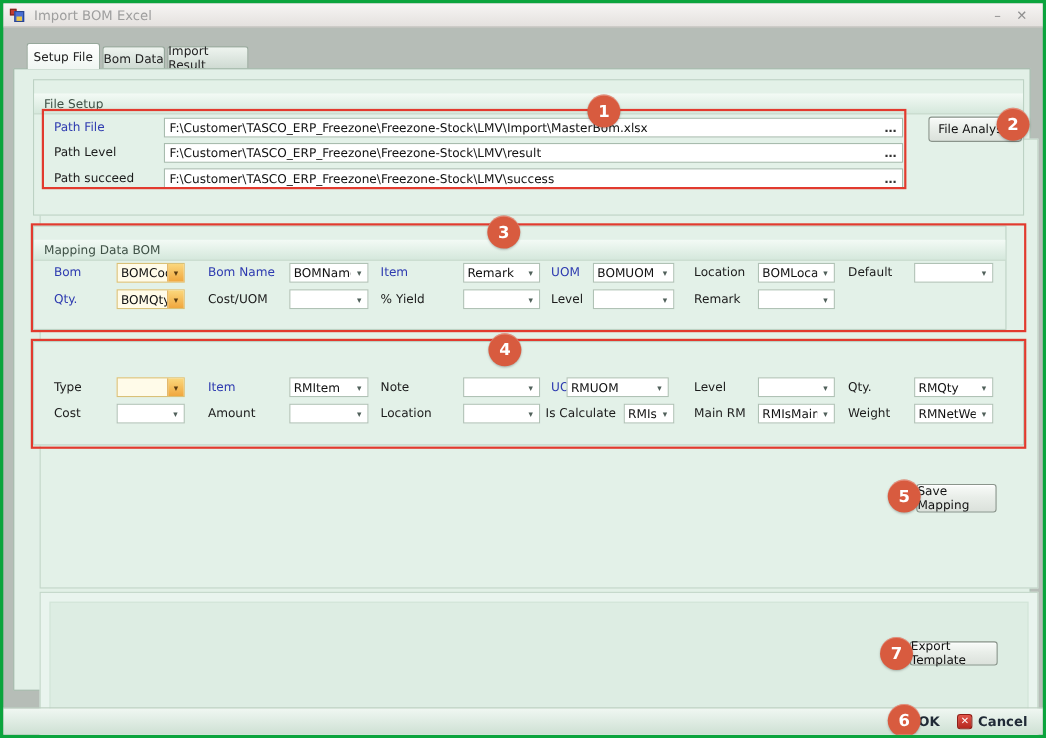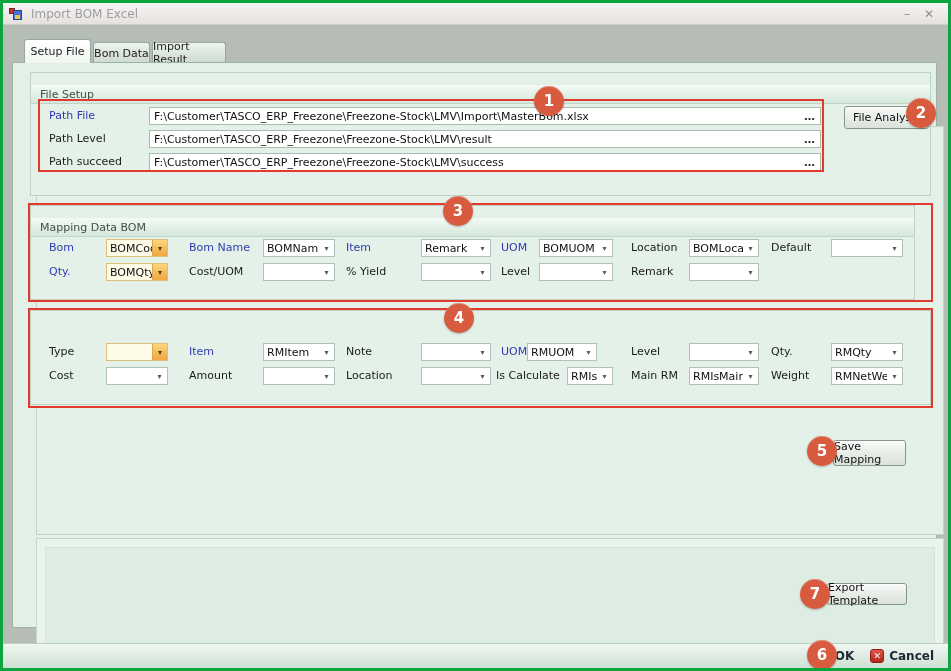--- a/index.html
+++ b/index.html
@@ -211,21 +211,21 @@
     <div class="combo" style="left:232px;top:32px;width:72px">
       <span class="cv">RMItem</span>
       <span class="cb">▾</span>
     </div>
     <span class="lbl" style="left:315px;top:34px">Note</span>
     <div class="combo" style="left:390px;top:32px;width:70px">
       <span class="cv"></span>
       <span class="cb">▾</span>
     </div>
     <span class="lbl blue" style="left:470px;top:34px">UOM</span>
-    <div class="combo" style="left:496px;top:32px;width:70px">
+    <div class="combo" style="left:484px;top:32px;width:93px">
       <span class="cv">RMUOM</span>
       <span class="cb">▾</span>
     </div>
     <span class="lbl" style="left:600px;top:34px">Level</span>
     <div class="combo" style="left:658px;top:32px;width:70px">
       <span class="cv"></span>
       <span class="cb">▾</span>
     </div>
     <span class="lbl" style="left:740px;top:34px">Qty.</span>
     <div class="combo" style="left:800px;top:32px;width:72px">

